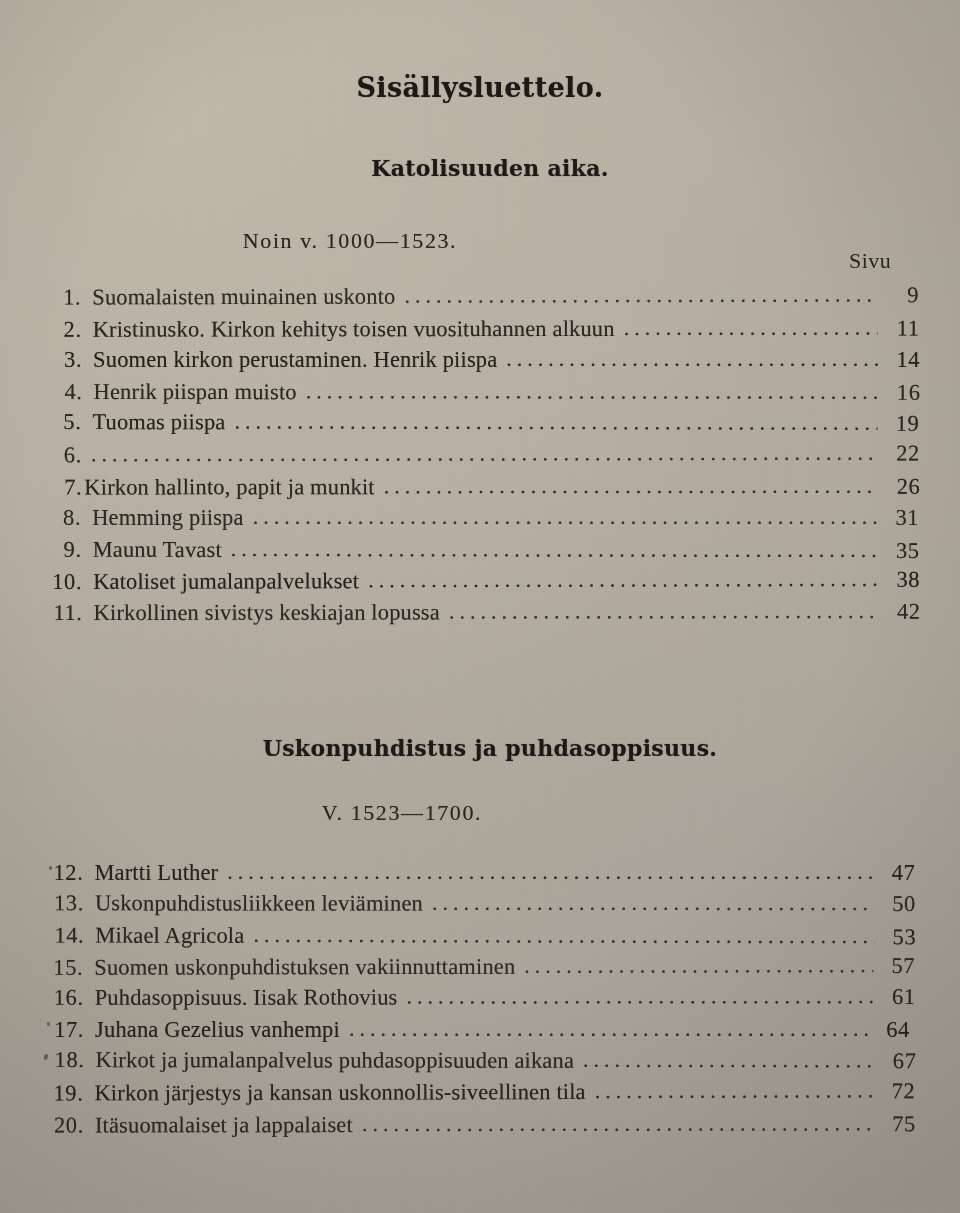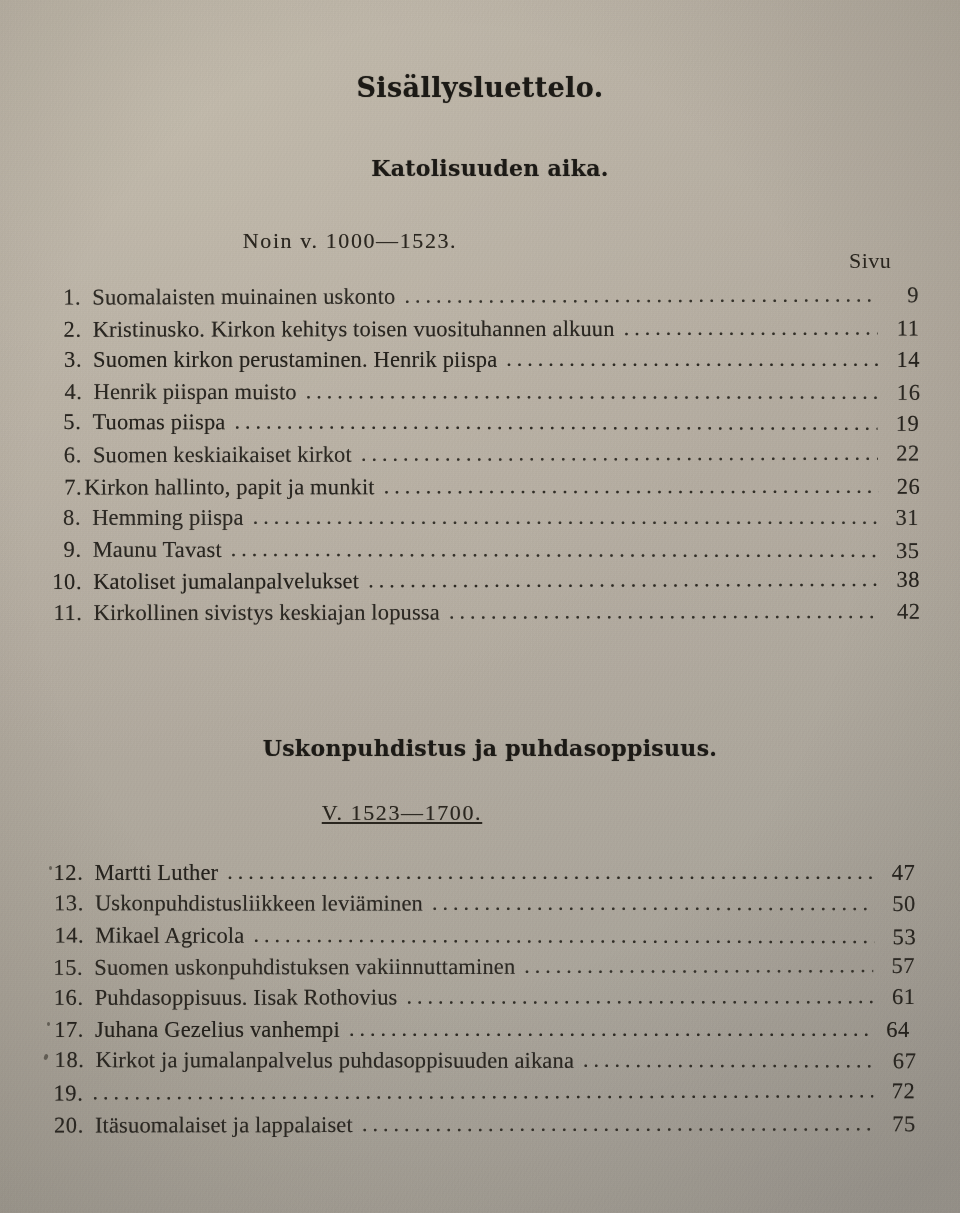--- a/index.html
+++ b/index.html
@@ -181,21 +181,20 @@
           <span class="toc-page" style="width: 36px;">16</span>
         </div>
         <div class="toc-row" style="position: absolute; left: 0px; right: 0px; top: 126.4px; transform: translate(-0.57px, -0.11px) rotate(0.117deg); opacity: 0.98;">
           <span class="toc-num" style="width: 44px;">5.</span>
           <span class="toc-label" style="margin-left: 11px;">Tuomas  piispa</span>
           <span class="toc-dots">..........................................................................................</span>
           <span class="toc-page" style="width: 36px;">19</span>
         </div>
         <div class="toc-row" style="position: absolute; left: 0px; right: 0px; top: 158px; transform: translate(-0.11px, -0.55px) rotate(-0.117deg); opacity: 0.94;">
           <span class="toc-num" style="width: 44px;">6.</span>
-          <span class="toc-label" style="margin-left: 11px;">Suomen keskiaikaiset kirkot</span>
           <span class="toc-dots">..........................................................................................</span>
           <span class="toc-page" style="width: 36px;">22</span>
         </div>
         <div class="toc-row" style="position: absolute; left: 0px; right: 0px; top: 189.6px; transform: translate(0.34px, 0.11px) rotate(-0.05deg); opacity: 0.97;">
           <span class="toc-num" style="width: 44px;">7.</span>
           <span class="toc-label" style="margin-left: 2px;">Kirkon hallinto, papit ja munkit</span>
           <span class="toc-dots">..........................................................................................</span>
           <span class="toc-page" style="width: 36px;">26</span>
         </div>
         <div class="toc-row" style="position: absolute; left: 0px; right: 0px; top: 221.2px; transform: translate(-0.8px, -0.33px) rotate(0.017deg); opacity: 0.93;">
@@ -220,21 +219,21 @@
           <span class="toc-num" style="width: 44px;">11.</span>
           <span class="toc-label" style="margin-left: 11px;">Kirkollinen  sivistys  keskiajan  lopussa</span>
           <span class="toc-dots">..........................................................................................</span>
           <span class="toc-page" style="width: 36px;">42</span>
         </div>
       </div>
 
     <div class="section-title" style="position:absolute; left:0; right:0; top:735px;">Uskonpuhdistus  ja  puhdasoppisuus.</div>
 
     <div style="position:absolute; left:0; right:0; top:800px; text-align:center;">
-      <span class="section-dates" style="position:relative; left:-78px;text-decoration:underline;">V. 1523—1700.</span>
+      <span class="section-dates" style="position:relative; left:-78px;">V. 1523—1700.</span>
     </div>
 
     <div class="toc" id="toc-2" style="top: 862px; left: 40px; right: 44px;">
         <div class="toc-row" style="position: absolute; left: 0px; right: 0px; top: 0px; transform: translate(-0.57px, 0.11px) rotate(-0.017deg); opacity: 0.98;">
           <span class="toc-num" style="width: 44px;">12.</span>
           <span class="toc-label" style="margin-left: 11px;">Martti Luther</span>
           <span class="toc-dots">..........................................................................................</span>
           <span class="toc-page" style="width: 36px;">47</span>
         </div>
         <div class="toc-row" style="position: absolute; left: 0px; right: 0px; top: 31.3px; transform: translate(-0.11px, -0.33px) rotate(0.05deg); opacity: 0.94;">
@@ -268,20 +267,21 @@
           <span class="toc-page" style="width: 36px; text-align: center;">64</span>
         </div>
         <div class="toc-row" style="position: absolute; left: 0px; right: 0px; top: 187.8px; transform: translate(0.57px, -0.33px) rotate(0.083deg); opacity: 0.95;">
           <span class="toc-num" style="width: 44px;">18.</span>
           <span class="toc-label" style="margin-left: 11px;">Kirkot ja jumalanpalvelus puhdasoppisuuden aikana</span>
           <span class="toc-dots">..........................................................................................</span>
           <span class="toc-page" style="width: 36px;">67</span>
         </div>
         <div class="toc-row" style="position: absolute; left: 0px; right: 0px; top: 219.1px; transform: translate(-0.57px, 0.33px) rotate(-0.15deg); opacity: 0.98;">
           <span class="toc-num" style="width: 44px;">19.</span>
+          <span class="toc-label" style="margin-left: 11px;">Kirkon järjestys ja kansan uskonnollis-siveellinen tila</span>
           <span class="toc-dots">..........................................................................................</span>
           <span class="toc-page" style="width: 36px;">72</span>
         </div>
         <div class="toc-row" style="position: absolute; left: 0px; right: 0px; top: 252px; transform: translate(-0.11px, -0.11px) rotate(-0.083deg); opacity: 0.94; font-family: Liberation Serif, serif;">
           <span class="toc-num" style="width: 44px;">20.</span>
           <span class="toc-label" style="margin-left: 11px;">Itäsuomalaiset ja lappalaiset</span>
           <span class="toc-dots">..........................................................................................</span>
           <span class="toc-page" style="width: 36px;">75</span>
         </div>
       </div>

